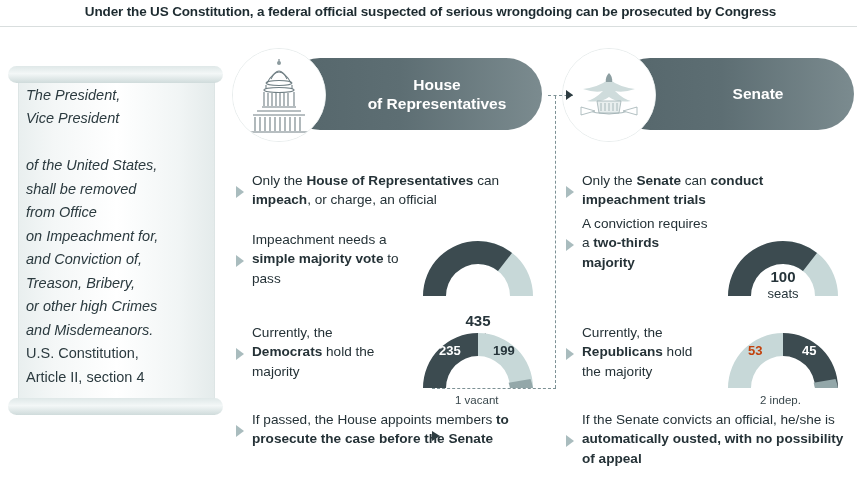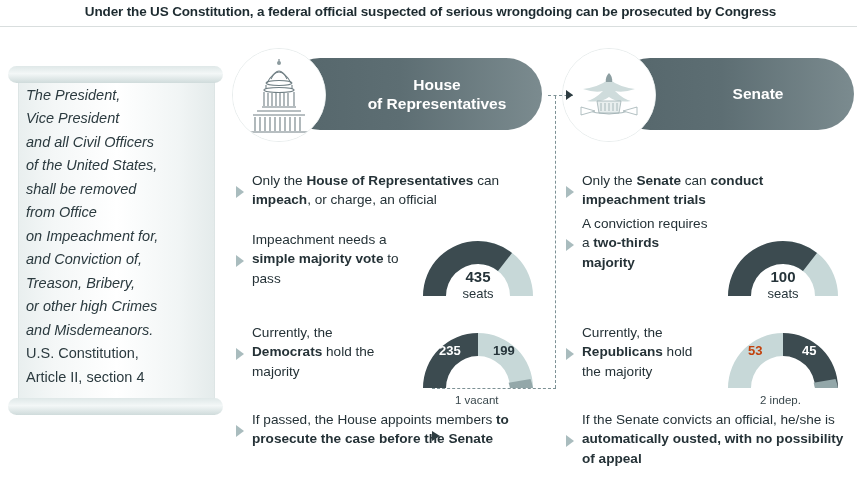--- a/index.html
+++ b/index.html
@@ -201,21 +201,21 @@
   <div class="headline">Under the US Constitution, a federal official suspected of serious wrongdoing can be prosecuted by Congress</div>
   <div class="rule"></div>
 
   <div class="scroll-wrap">
     <div class="scroll-body"></div>
     <div class="scroll-bar top"></div>
     <div class="scroll-bar bottom"></div>
     <div class="quote">
       <span class="ital">The President,</span><br>
       <span class="ital">Vice President</span><br>
-      <span class="ital">and all Civil Officers</span><br>
+      <br>
       <span class="ital">of the United States,</span><br>
       <span class="ital">shall be removed</span><br>
       <span class="ital">from Office</span><br>
       <span class="ital">on Impeachment for,</span><br>
       <span class="ital">and Conviction of,</span><br>
       <span class="ital">Treason, Bribery,</span><br>
       <span class="ital">or other high Crimes</span><br>
       <span class="ital">and Misdemeanors.</span><br>
       <span class="src">U.S. Constitution,</span><br>
       <span class="src">Article II, section 4</span>
@@ -273,21 +273,21 @@
         <div class="btxt">If passed, the House appoints members <b>to prosecute the case before the Senate</b></div>
       </div>
 
       <div class="donut" style="left:185px; top:76px; width:122px; height:76px;">
         <svg width="122" height="76" viewBox="0 0 122 76">
           <path d="M6 72 A55 55 0 0 1 61 17 L61 40 A32 32 0 0 0 29 72 Z" fill="#3c4b50"></path>
           <path d="M61 17 A55 55 0 0 1 116 72 L93 72 A32 32 0 0 0 61 40 Z" fill="#c7d8d8"></path>
           <path d="M61 17 A55 55 0 0 1 95 29 L81 47 A32 32 0 0 0 61 40 Z" fill="#3c4b50"></path>
         </svg>
         <div class="cap" style="top:44px;">
-          <div style="font-weight:bold; font-size:15px;">435</div>
+          <div style="font-weight:bold; font-size:15px;margin-top:44px;">435</div>
           <div style="font-size:13px;">seats</div>
         </div>
       </div>
 
       <div class="donut" style="left:185px; top:168px; width:122px; height:76px;">
         <svg width="122" height="76" viewBox="0 0 122 76">
           <path d="M6 72 A55 55 0 0 1 61 17 L61 40 A32 32 0 0 0 29 72 Z" fill="#3c4b50"></path>
           <path d="M61 17 A55 55 0 0 1 116 72 L93 72 A32 32 0 0 0 61 40 Z" fill="#c7d8d8"></path>
           <path d="M113.5 63 A55 55 0 0 1 116 72 L93 72 A32 32 0 0 0 91.6 66.8 Z" fill="#93a7a9"></path>
         </svg>

